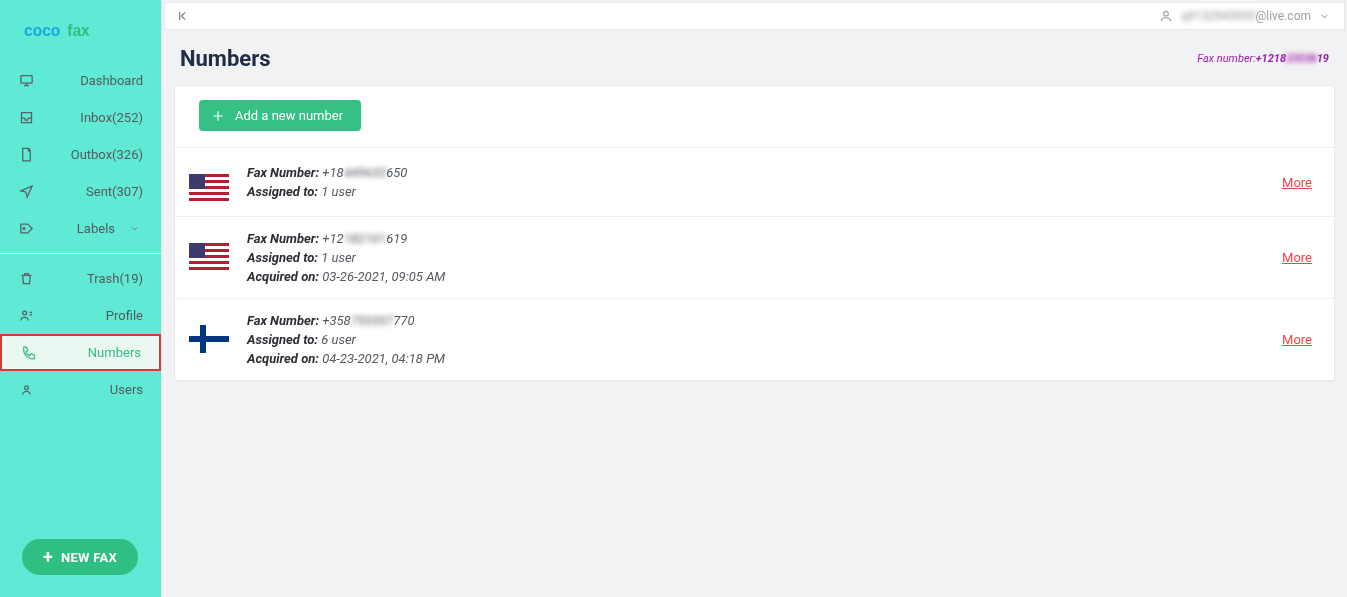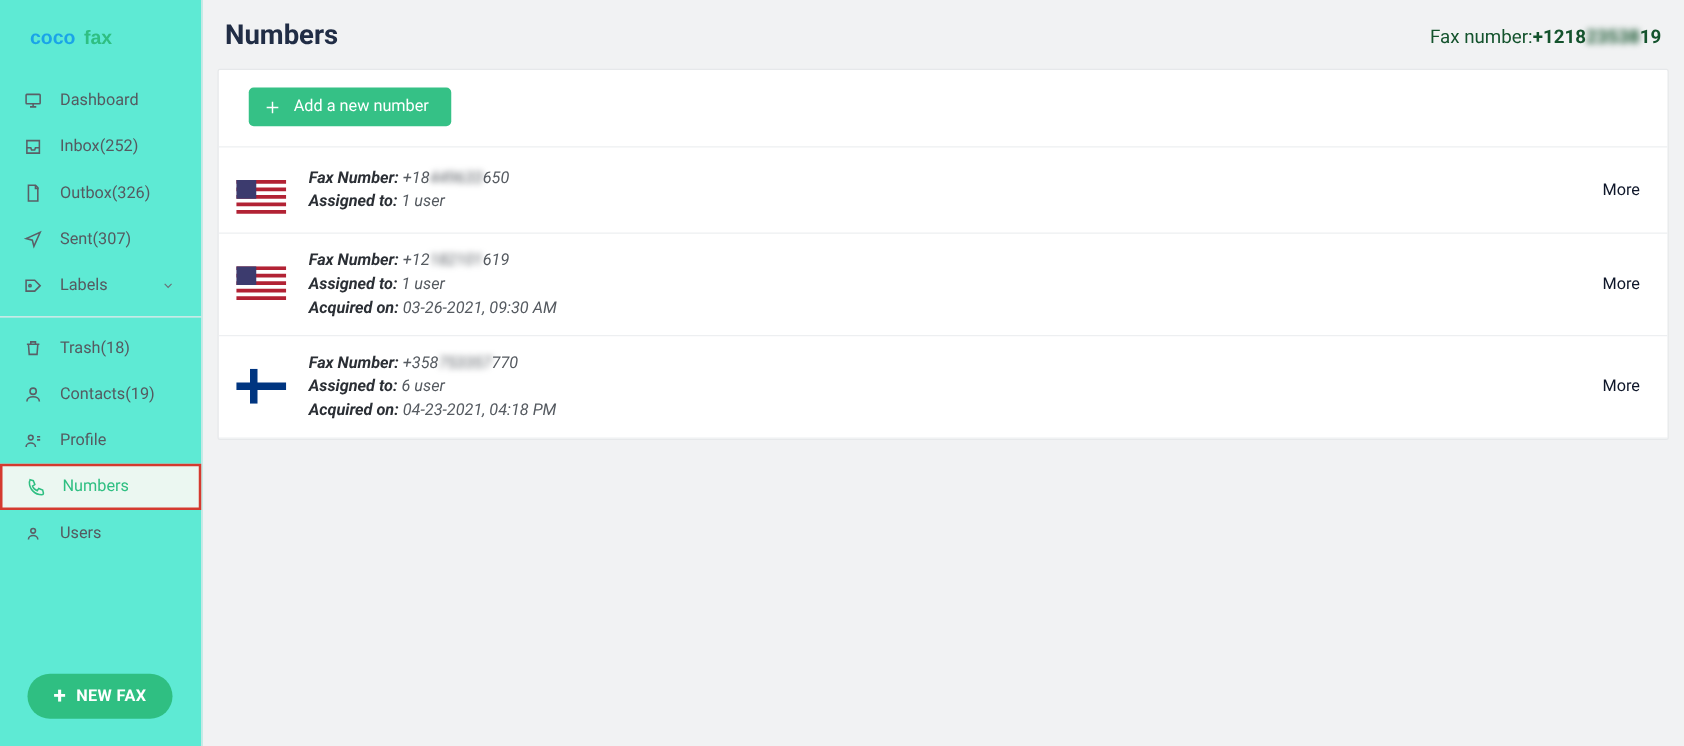--- a/index.html
+++ b/index.html
@@ -29,21 +29,21 @@
     align-items: center;
     gap: 14px;
     padding: 0 18px;
     height: 37px;
     color: #555a60;
     font-size: 13px;
     cursor: pointer;
     position: relative;
   }
   .nav-item .ico { width: 16px; height: 16px; display:flex; align-items:center; justify-content:center; color:#5a5f66;}
-  .nav-item .lbl { flex: 1; white-space: nowrap; overflow: hidden; text-overflow: ellipsis; }
+  .nav-item .lbl { flex: 1; white-space: nowrap; overflow: hidden; text-overflow: ellipsis; text-align: right; }
   .nav-item .chev { width: 14px; text-align: center; color:#6a6f75; }
   .nav-sep { height: 1px; background: #e9eaec; margin: 6px 0; }
   .nav-item.active {
     background: #ebf7f1;
     color: #2fbf82;
   }
   .nav-item.active .ico { color:#2fbf82; }
   .highlight-box {
     border: 2px solid #d43a2f;
   }
@@ -97,21 +97,21 @@
     display: flex;
     align-items: center;
     justify-content: space-between;
     padding: 16px 18px 14px 18px;
   }
   .page-title {
     font-size: 22px;
     font-weight: 700;
     color: #212d45;
   }
-  .fax-number-label { font-size: 15px; color:#14532d; }
+  .fax-number-label { font-size: 11px; color:#a21caf;font-style:italic; }
   .fax-number-label .blur2 { filter: blur(2.5px); }
   .content-card {
     background: #fff;
     border: 1px solid #e6e8ea;
     border-radius: 2px;
     margin: 0 12px 0 12px;
   }
   .addbar {
     padding: 14px 14px 16px 24px;
     border-bottom: 1px solid #edeff1;
@@ -147,23 +147,24 @@
     display: flex;
     flex-direction: column;
     gap: 4px;
     font-size: 13px;
     color: #555a60;
     font-style: italic;
   }
   .info .line b { color:#2b2f35; font-weight:700; }
   .info .numblur { filter: blur(2.5px); }
   .more {
-    color: #0f172a;
+    color: #ef4444;
     font-size: 13px;
     cursor: pointer;
+    text-decoration: underline;
   }
   svg { display:block; }
 </style>
 </head>
 <body>
 
 <div class="sidebar">
   <div class="logo">
     <svg viewBox="0 0 160 36">
       <text x="0" y="26" font-family="Arial" font-weight="800" font-size="26" fill="#1aa4e8">coco</text>
@@ -220,30 +221,21 @@
           </svg>
       </span>
     </div>
     <div class="nav-sep"></div>
     <div class="nav-item">
       <span class="ico">
         <svg width="15" height="15" viewBox="0 0 24 24" fill="none" stroke="currentColor" stroke-width="2">
             <path d="M4 7h16M9 7V4h6v3M6 7l1 13h10l1-13"></path>
           </svg>
       </span>
-      <span class="lbl">Trash(18)</span>
-    </div>
-    <div class="nav-item">
-      <span class="ico">
-        <svg width="15" height="15" viewBox="0 0 24 24" fill="none" stroke="currentColor" stroke-width="2">
-            <circle cx="12" cy="8" r="4"></circle>
-            <path d="M4 21c0-4 4-6 8-6s8 2 8 6"></path>
-          </svg>
-      </span>
-      <span class="lbl">Contacts(19)</span>
+      <span class="lbl">Trash(19)</span>
     </div>
     <div class="nav-item">
       <span class="ico">
         <svg width="15" height="15" viewBox="0 0 24 24" fill="none" stroke="currentColor" stroke-width="2">
             <circle cx="9" cy="8" r="3"></circle>
             <path d="M3 20c0-3 3-5 6-5s6 2 6 5"></path>
             <path d="M17 7h4M17 11h4"></path>
           </svg>
       </span>
       <span class="lbl">Profile</span>
@@ -268,20 +260,46 @@
   </div>
   <div class="new-fax-wrap">
     <div class="new-fax">
       <span class="plus">+</span>
       <span>NEW FAX</span>
     </div>
   </div>
 </div>
 
 <div class="main">
+  <div class="topbar">
+    <div class="left">
+      <span class="collapse-btn">
+        <svg width="14" height="14" viewBox="0 0 24 24" fill="none" stroke="#7a7f85" stroke-width="2">
+            <path d="M17 6l-6 6 6 6"></path>
+            <path d="M8 5v14"></path>
+          </svg>
+      </span>
+    </div>
+    <div class="user">
+      <span>
+        <svg width="14" height="14" viewBox="0 0 24 24" fill="none" stroke="#9aa0a6" stroke-width="2">
+            <circle cx="12" cy="8" r="4"></circle>
+            <path d="M4 21c0-4 4-6 8-6s8 2 8 6"></path>
+          </svg>
+      </span>
+      <span>
+        <span class="blurred">q9132943955</span><span>@live.com</span>
+      </span>
+      <span>
+        <svg width="11" height="11" viewBox="0 0 24 24" fill="none" stroke="#7a7f85" stroke-width="2">
+            <path d="M6 9l6 6 6-6"></path>
+          </svg>
+      </span>
+    </div>
+  </div>
 
   <div class="page-head">
     <div class="page-title">Numbers</div>
     <div class="fax-number-label">
       <span>Fax number:</span><b><span>+1218</span><span class="blur2">23538</span><span>19</span></b>
     </div>
   </div>
 
   <div class="content-card">
     <div class="addbar">
@@ -323,21 +341,21 @@
               <rect y="6" width="40" height="3" fill="#b22234"></rect>
               <rect y="12" width="40" height="3" fill="#b22234"></rect>
               <rect y="18" width="40" height="3" fill="#b22234"></rect>
               <rect y="24" width="40" height="3" fill="#b22234"></rect>
               <rect width="16" height="15" fill="#3c3b6e"></rect>
             </svg>
         </div>
         <div class="info">
           <div class="line"><b>Fax Number:</b> <span>+12</span><span class="numblur">182101</span><span>619</span></div>
           <div class="line"><b>Assigned to:</b> <span>1 user</span></div>
-          <div class="line"><b>Acquired on:</b> <span>03-26-2021, 09:30 AM</span></div>
+          <div class="line"><b>Acquired on:</b> <span>03-26-2021, 09:05 AM</span></div>
         </div>
         <div class="more">More</div>
       </div>
 
       <div class="row">
         <div class="flag">
           <svg viewBox="0 0 40 28">
               <rect width="40" height="28" fill="#fff"></rect>
               <rect y="11" width="40" height="6" fill="#003580"></rect>
               <rect x="11" width="6" height="28" fill="#003580"></rect>

